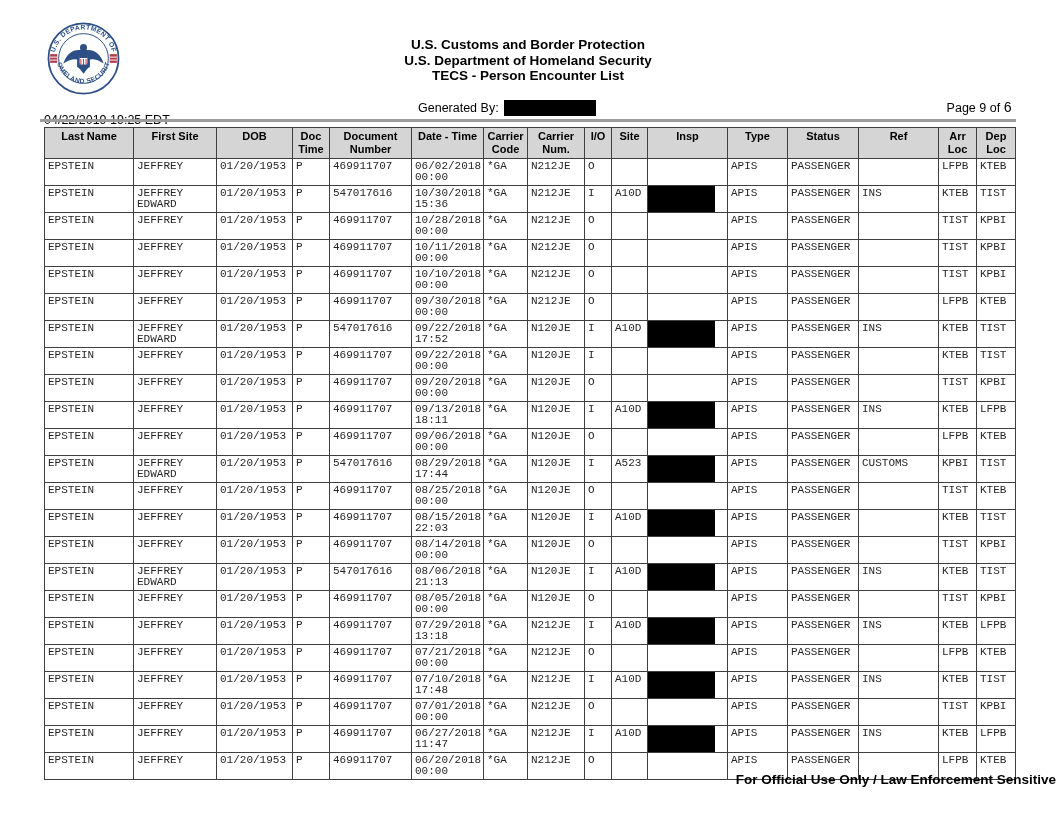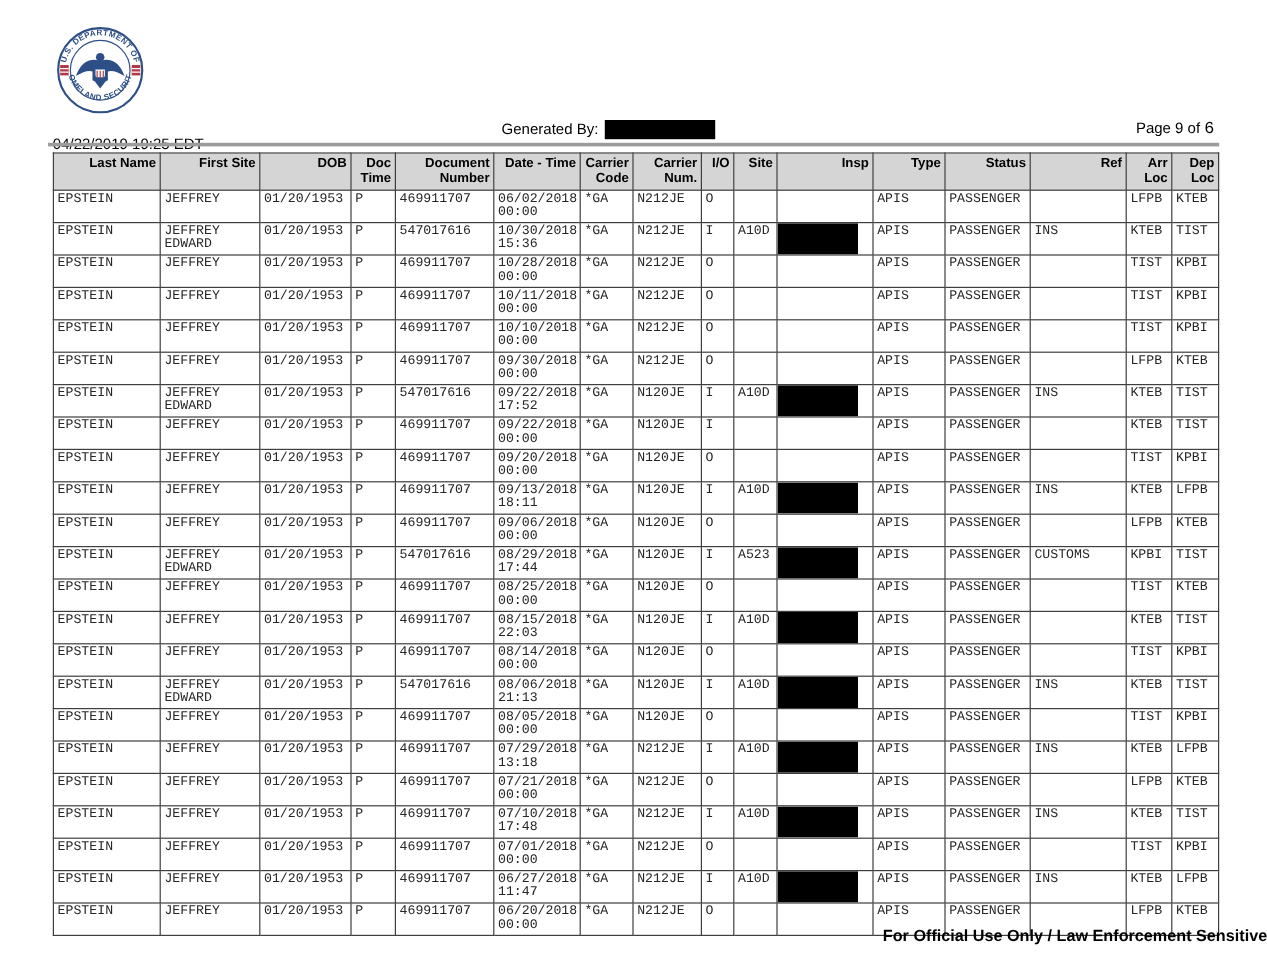--- a/index.html
+++ b/index.html
@@ -29,21 +29,21 @@
   .rule{position:absolute;top:119px;left:40px;right:40px;height:3px;background:#9c9c9c;}
 
   
   table.encounters{
     position:absolute;top:127px;left:44px;
     border-collapse:collapse;table-layout:fixed;width:971px;
   }
   table.encounters th{
     background:#d5d5d5;border:1px solid #3f3f3f;
     font-size:11px;font-weight:bold;line-height:12.5px;
-    text-align:right;vertical-align:top;padding:2px 3px;
+    text-align:center;vertical-align:top;padding:2px 3px;
     white-space:pre-line;height:26px;
   }
   table.encounters td{
     border:1px solid #3f3f3f;
     font-family:"Liberation Mono",monospace;font-size:11px;line-height:11px;
     color:#262626;vertical-align:top;padding:2px 2px 2px 3px;
     white-space:pre-line;height:22px;overflow:hidden;
   }
   td.insp-cell{position:relative;}
   .redaction-block{
@@ -96,20 +96,25 @@
         <rect x="33.6" y="34.5" width="8.8" height="3" rx="1" fill="#2d4f86"></rect>
         <g stroke="#b23a48" stroke-width="1">
           <line x1="35.4" y1="38.5" x2="35.4" y2="44"></line>
           <line x1="38" y1="38.5" x2="38" y2="44.6"></line>
           <line x1="40.6" y1="38.5" x2="40.6" y2="44"></line>
         </g>
       </g>
     </svg>
   </div>
 
+  <div class="title-block">
+    <div>U.S. Customs and Border Protection</div>
+    <div>U.S. Department of Homeland Security</div>
+    <div>TECS - Person Encounter List</div>
+  </div>
 
   <div class="info-bar">
     <div class="info-left">04/22/2019 19:25 EDT</div>
     <div class="info-center">
       <span>Generated By:</span><span class="redaction-inline"></span>
     </div>
     <div class="info-right">
       <span>Page 9 of</span>
       <span class="page-num">6</span>
     </div>

